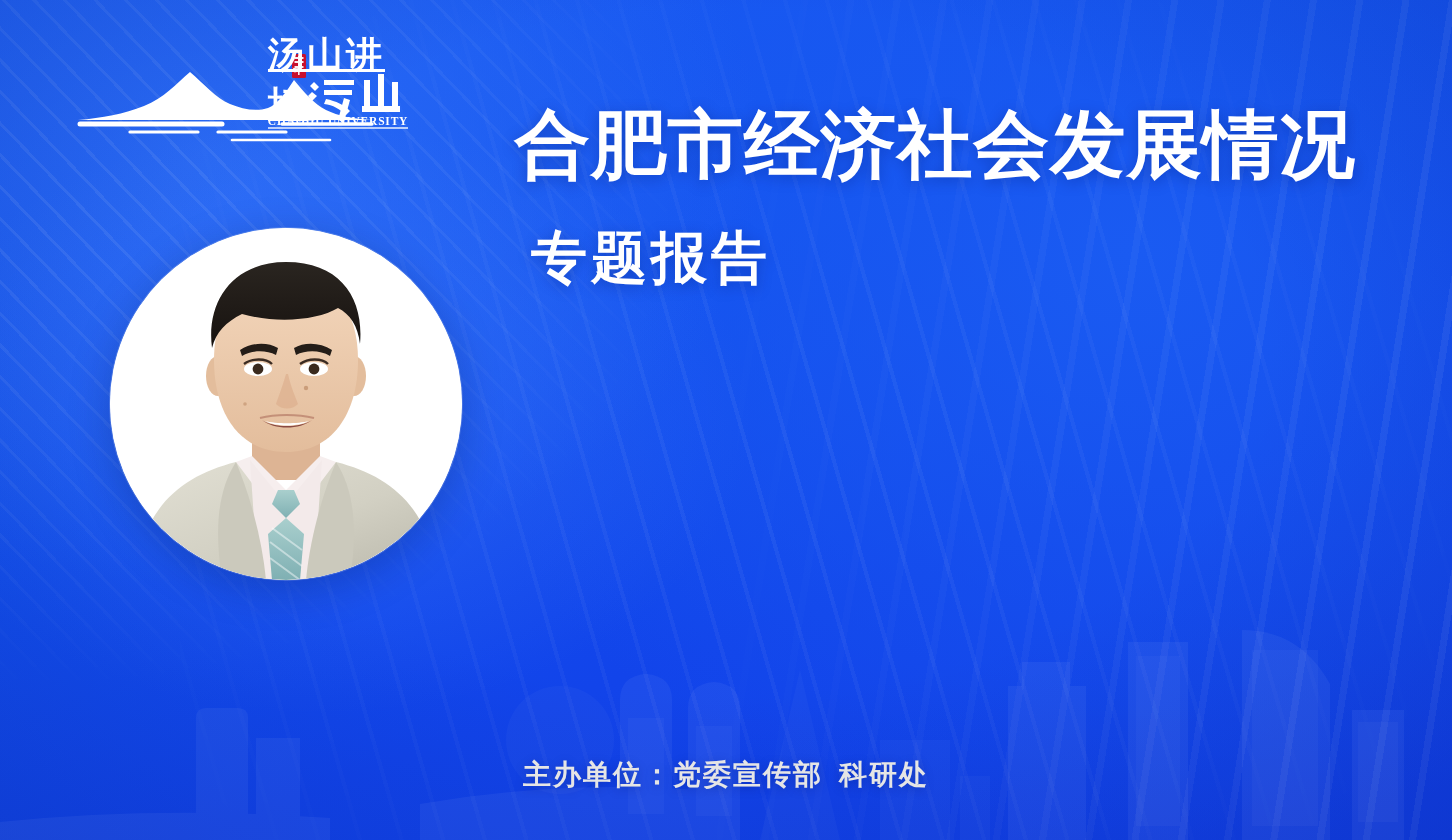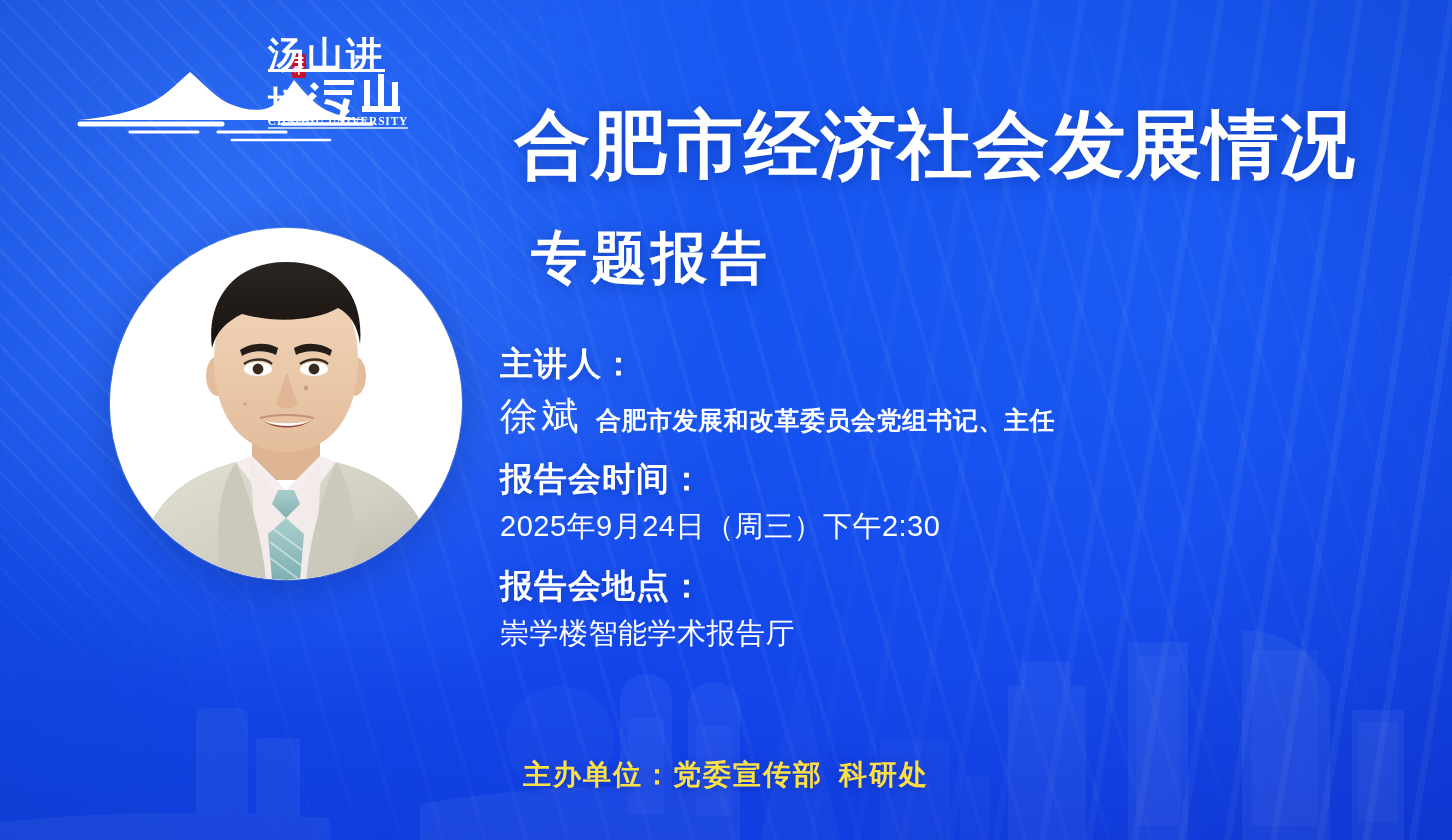--- a/index.html
+++ b/index.html
@@ -171,21 +171,21 @@
     margin-bottom:18px;
   }
   .val.last{margin-bottom:0;}
 
   
   .footer{
     position:absolute;
     left:0; right:0;
     top:756px;
     text-align:center;
-    color:#fde047;
+    color:#e5e5e5;
     font-size:28px;
     font-weight:bold;
     letter-spacing:2px;
     text-shadow:0 2px 10px rgba(3,24,110,0.34);
   }
   .footer .gap{display:inline-block;width:16px;}
 </style>
 </head>
 <body>
 
@@ -364,31 +364,18 @@
         <circle cx="135" cy="176" r="1.8" fill="#c49572" opacity="0.7"></circle>
       </g>
     </svg>
   </div>
 
   <div class="headline">
     <div class="line1">合肥市经济社会发展情况</div>
     <div class="line2">专题报告</div>
   </div>
 
-  <div class="info">
-    <div class="lbl">主讲人：</div>
-    <div class="speaker-row">
-      <span class="speaker-name">徐斌</span>
-      <span class="speaker-title">合肥市发展和改革委员会党组书记、主任</span>
-    </div>
-
-    <div class="lbl">报告会时间：</div>
-    <div class="val">2025年9月24日（周三）下午2:30</div>
-
-    <div class="lbl">报告会地点：</div>
-    <div class="val last">崇学楼智能学术报告厅</div>
-  </div>
 
   <div class="footer">
     <span>主办单位：</span><span>党委宣传部</span><span class="gap"></span><span>科研处</span>
   </div>
 
 </div>
 
 </body></html>

